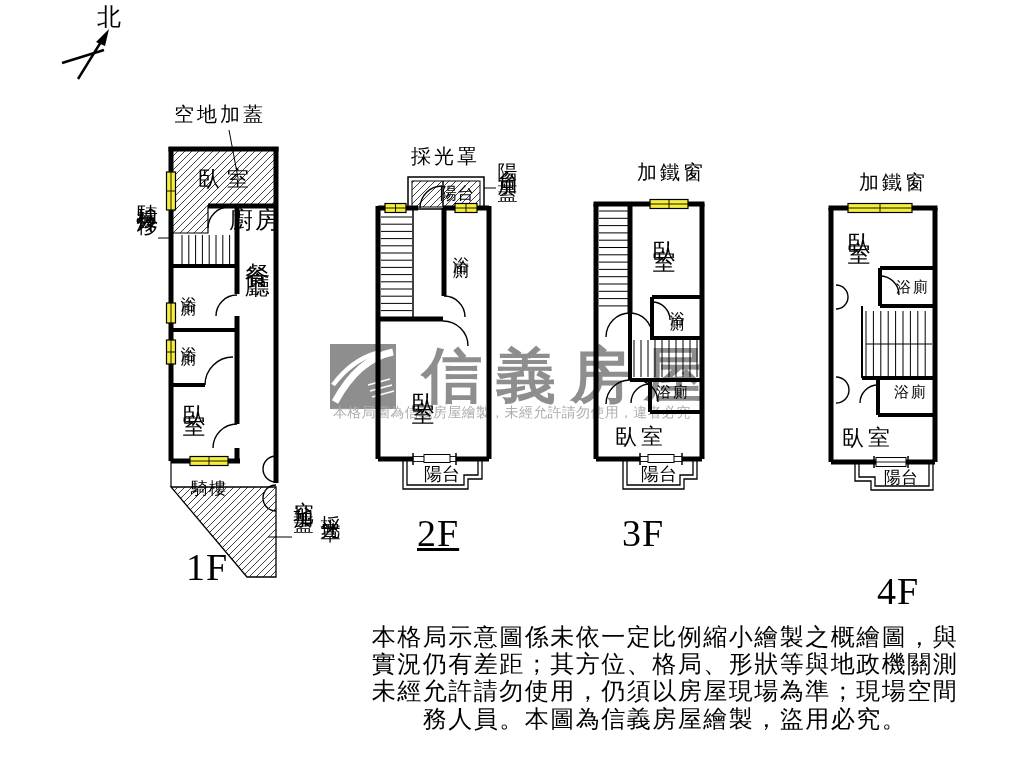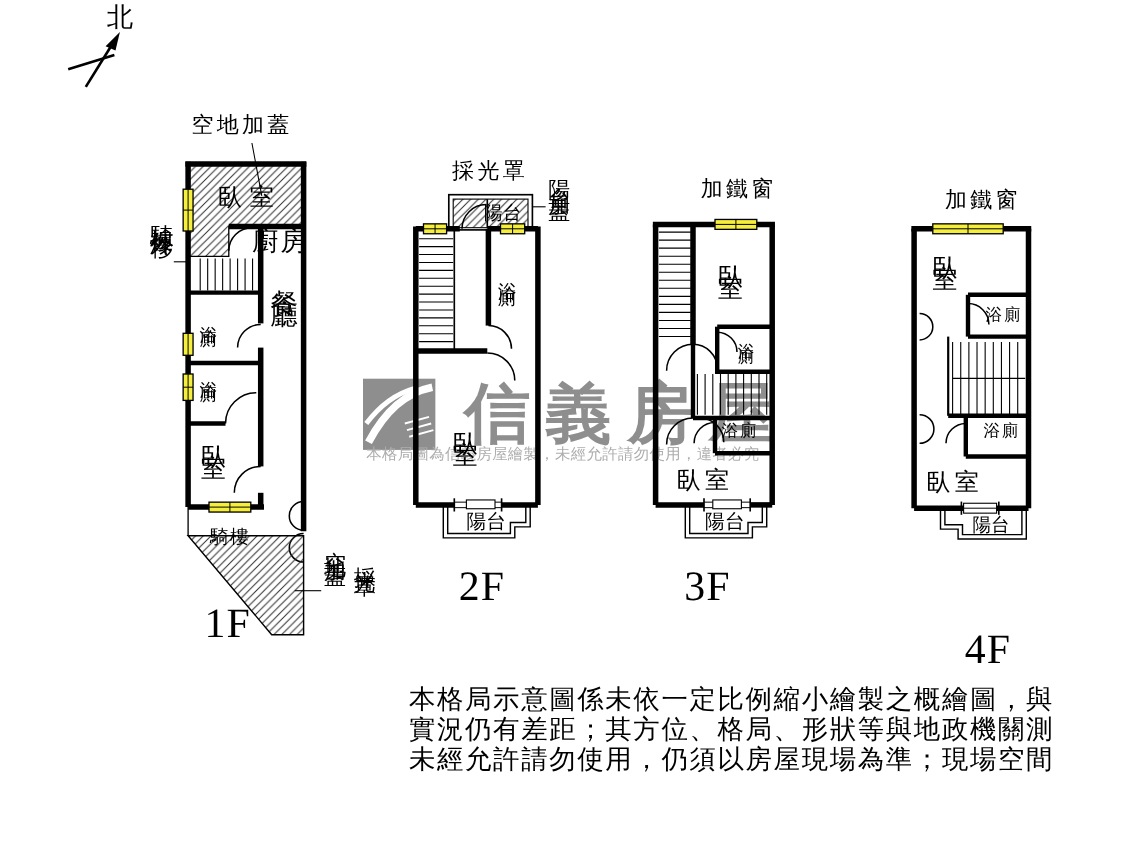--- a/index.html
+++ b/index.html
@@ -320,21 +320,21 @@
   <div class="lbl vert" style="left:292px;top:485px;font-size:20px;letter-spacing:4px;">空地加蓋</div>
   <div class="lbl vert" style="left:319px;top:499px;font-size:20px;letter-spacing:4px;">採光罩</div>
   <div class="lbl flbl" style="left:186px;top:546px;">1F</div>
 
   <div class="lbl" style="left:411px;top:145px;font-size:20px;letter-spacing:3px;">採光罩</div>
   <div class="lbl vert" style="left:496px;top:148px;font-size:20px;letter-spacing:6px;">陽台加蓋</div>
   <div class="lbl" style="left:440px;top:184px;font-size:17px;">陽台</div>
   <div class="lbl vert" style="left:451px;top:243px;font-size:17px;letter-spacing:4px;">浴廁</div>
   <div class="lbl vert" style="left:409px;top:375px;font-size:23px;letter-spacing:7px;">臥室</div>
   <div class="lbl" style="left:424px;top:464px;font-size:18px;">陽台</div>
-  <div class="lbl flbl" style="left:417px;top:512px;">2F</div>
+  <div class="lbl flbl" style="left:417px;top:512px;text-decoration:underline;">2F</div>
 
   <div class="lbl" style="left:637px;top:161px;font-size:20px;letter-spacing:3px;">加鐵窗</div>
   <div class="lbl vert" style="left:650px;top:223px;font-size:23px;letter-spacing:7px;">臥室</div>
   <div class="lbl vert" style="left:668px;top:299px;font-size:15px;letter-spacing:4px;">浴廁</div>
   <div class="lbl" style="left:656px;top:384px;font-size:15px;letter-spacing:2px;">浴廁</div>
   <div class="lbl" style="left:615px;top:424px;font-size:22px;letter-spacing:4px;">臥室</div>
   <div class="lbl" style="left:641px;top:464px;font-size:18px;">陽台</div>
   <div class="lbl flbl" style="left:622px;top:512px;">3F</div>
 
   <div class="lbl" style="left:859px;top:171px;font-size:20px;letter-spacing:3px;">加鐵窗</div>
@@ -342,15 +342,16 @@
   <div class="lbl" style="left:896px;top:279px;font-size:15px;letter-spacing:2px;">浴廁</div>
   <div class="lbl" style="left:894px;top:384px;font-size:15px;letter-spacing:2px;">浴廁</div>
   <div class="lbl" style="left:842px;top:425px;font-size:22px;letter-spacing:4px;">臥室</div>
   <div class="lbl" style="left:884px;top:468px;font-size:17px;">陽台</div>
   <div class="lbl flbl" style="left:877px;top:522px;margin-top:48px;">4F</div>
 
   <div id="disclaimer">
     <div>本格局示意圖係未依一定比例縮小繪製之概繪圖，與</div>
     <div>實況仍有差距；其方位、格局、形狀等與地政機關測</div>
     <div>未經允許請勿使用，仍須以房屋現場為準；現場空間</div>
+    <div>務人員。本圖為信義房屋繪製，盜用必究。</div>
   </div>
 
 </div>
 
 </body></html>

